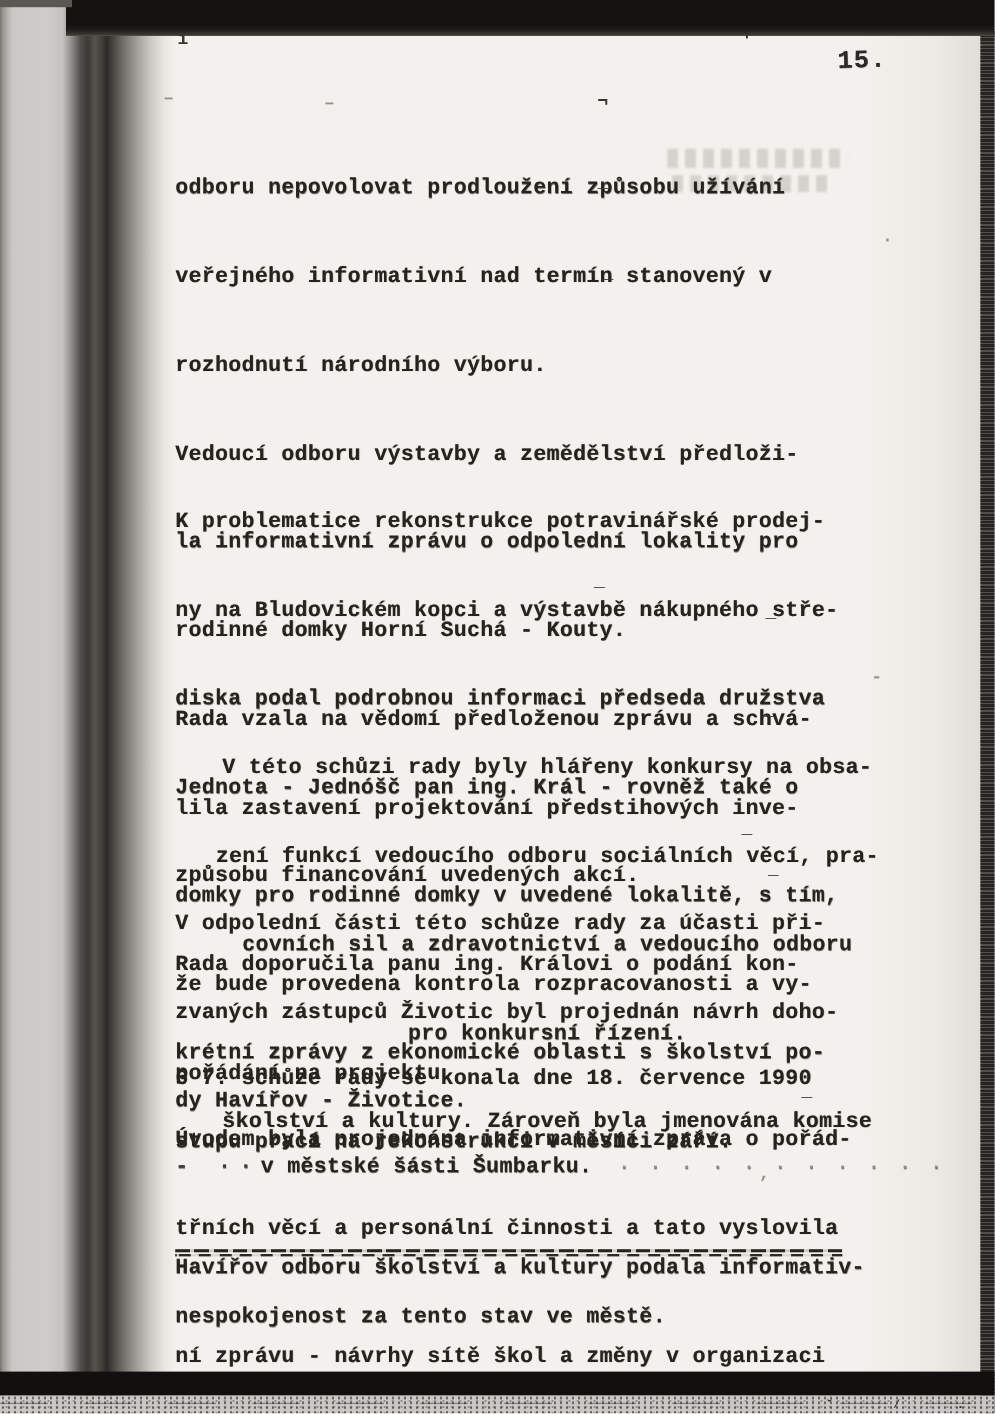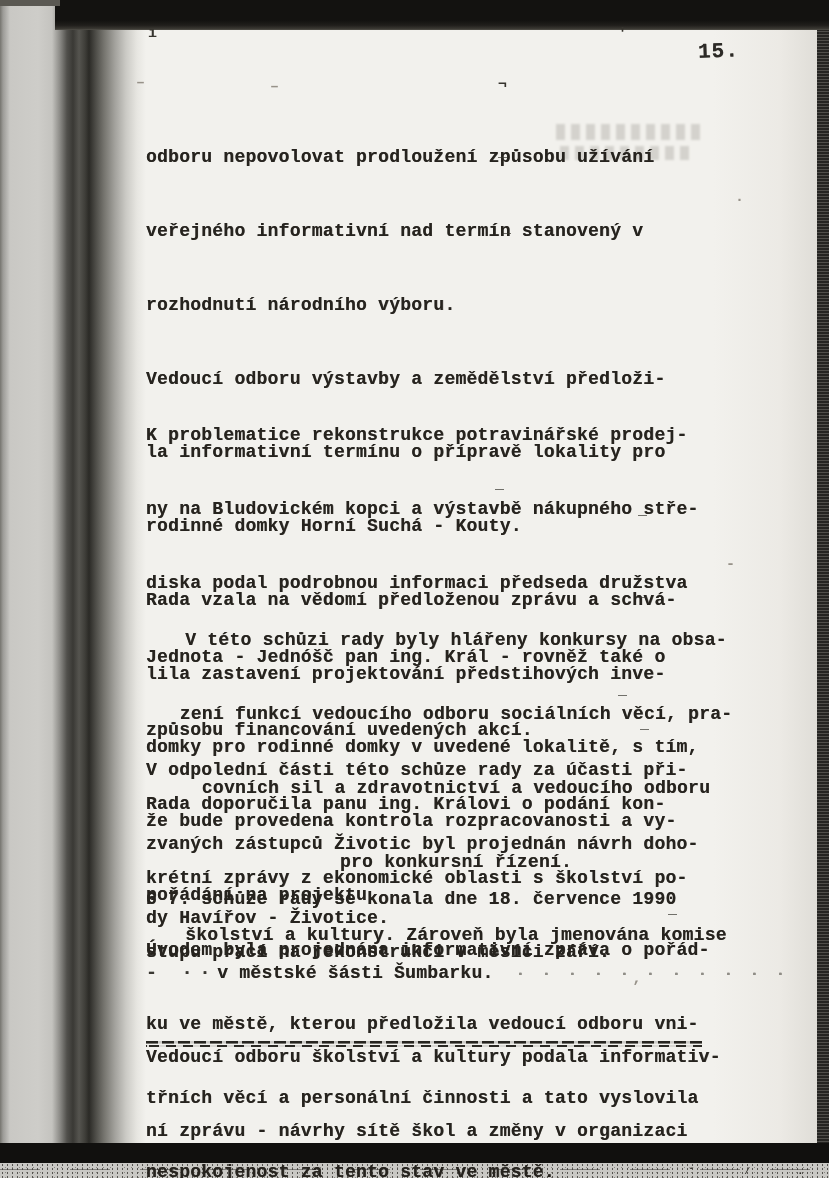--- a/index.html
+++ b/index.html
@@ -69,21 +69,21 @@
   <div class="page-num">15.</div>
 
   <div class="ghost" style="left:556px;top:124px;width:150px;height:16px;"></div>
   <div class="ghost" style="left:560px;top:146px;width:130px;height:14px;"></div>
 
   <div class="para" style="top:96px;">
     <div class="tl">odboru nepovolovat prodloužení způsobu užívání</div>
     <div class="tl">veřejného informativní nad termín stanovený v</div>
     <div class="tl">rozhodnutí národního výboru.</div>
     <div class="tl">Vedoucí odboru výstavby a zemědělství předloži-</div>
-    <div class="tl">la informativní termínu o přípravě lokality pro</div>
+    <div class="tl">la informativní zprávu o odpolední lokality pro</div>
     <div class="tl">rodinné domky Horní Suchá - Kouty.</div>
     <div class="tl">Rada vzala na vědomí předloženou zprávu a schvá-</div>
     <div class="tl">lila zastavení projektování předstihových inve-</div>
     <div class="tl">domky pro rodinné domky v uvedené lokalitě, s tím,</div>
     <div class="tl">že bude provedena kontrola rozpracovanosti a vy-</div>
     <div class="tl">pořádání na projektu.</div>
   </div>
 
   <div class="para" style="top:374px;">
     <div class="tl">K problematice rekonstrukce potravinářské prodej-</div>
@@ -111,27 +111,26 @@
   </div>
 
   <div class="para" style="top:838px;">
     <div class="tl">6 7. schůze rady se konala dne 18. července 1990</div>
     <div class="tl"><span class="hd-prefix">- ··</span><span>v městské šásti Šumbarku.</span>  <span class="hd-trail">· · · · · · · · · · ·</span></div>
     <div class="dashed-rule"></div>
   </div>
 
   <div class="para" style="top:889px;">
     <div class="tl">Úvodem byla projednána informativní zpráva o pořád-</div>
-    <div class="tl">ku ve městě, kterou předložila vedoucí odboru vni-</div>
     <div class="tl">třních věcí a personální činnosti a tato vyslovila</div>
     <div class="tl">nespokojenost za tento stav ve městě.</div>
   </div>
 
   <div class="para" style="top:996px;">
-    <div class="tl">Vedoucí odboru školství a kultury podala informativ-</div>
+    <div class="tl">Havířov odboru školství a kultury podala informativ-</div>
     <div class="tl">ní zprávu - návrhy sítě škol a změny v organizaci</div>
     
     
   </div>
 
   <span class="mark" style="left:148px;top:29px;">ı</span>
   <span class="mark" style="left:618px;top:30px;">'</span>
   <span class="mark dim" style="left:136px;top:78px;">–</span>
   <span class="mark dim" style="left:270px;top:82px;">–</span>
   <span class="mark" style="left:498px;top:80px;">¬</span>

